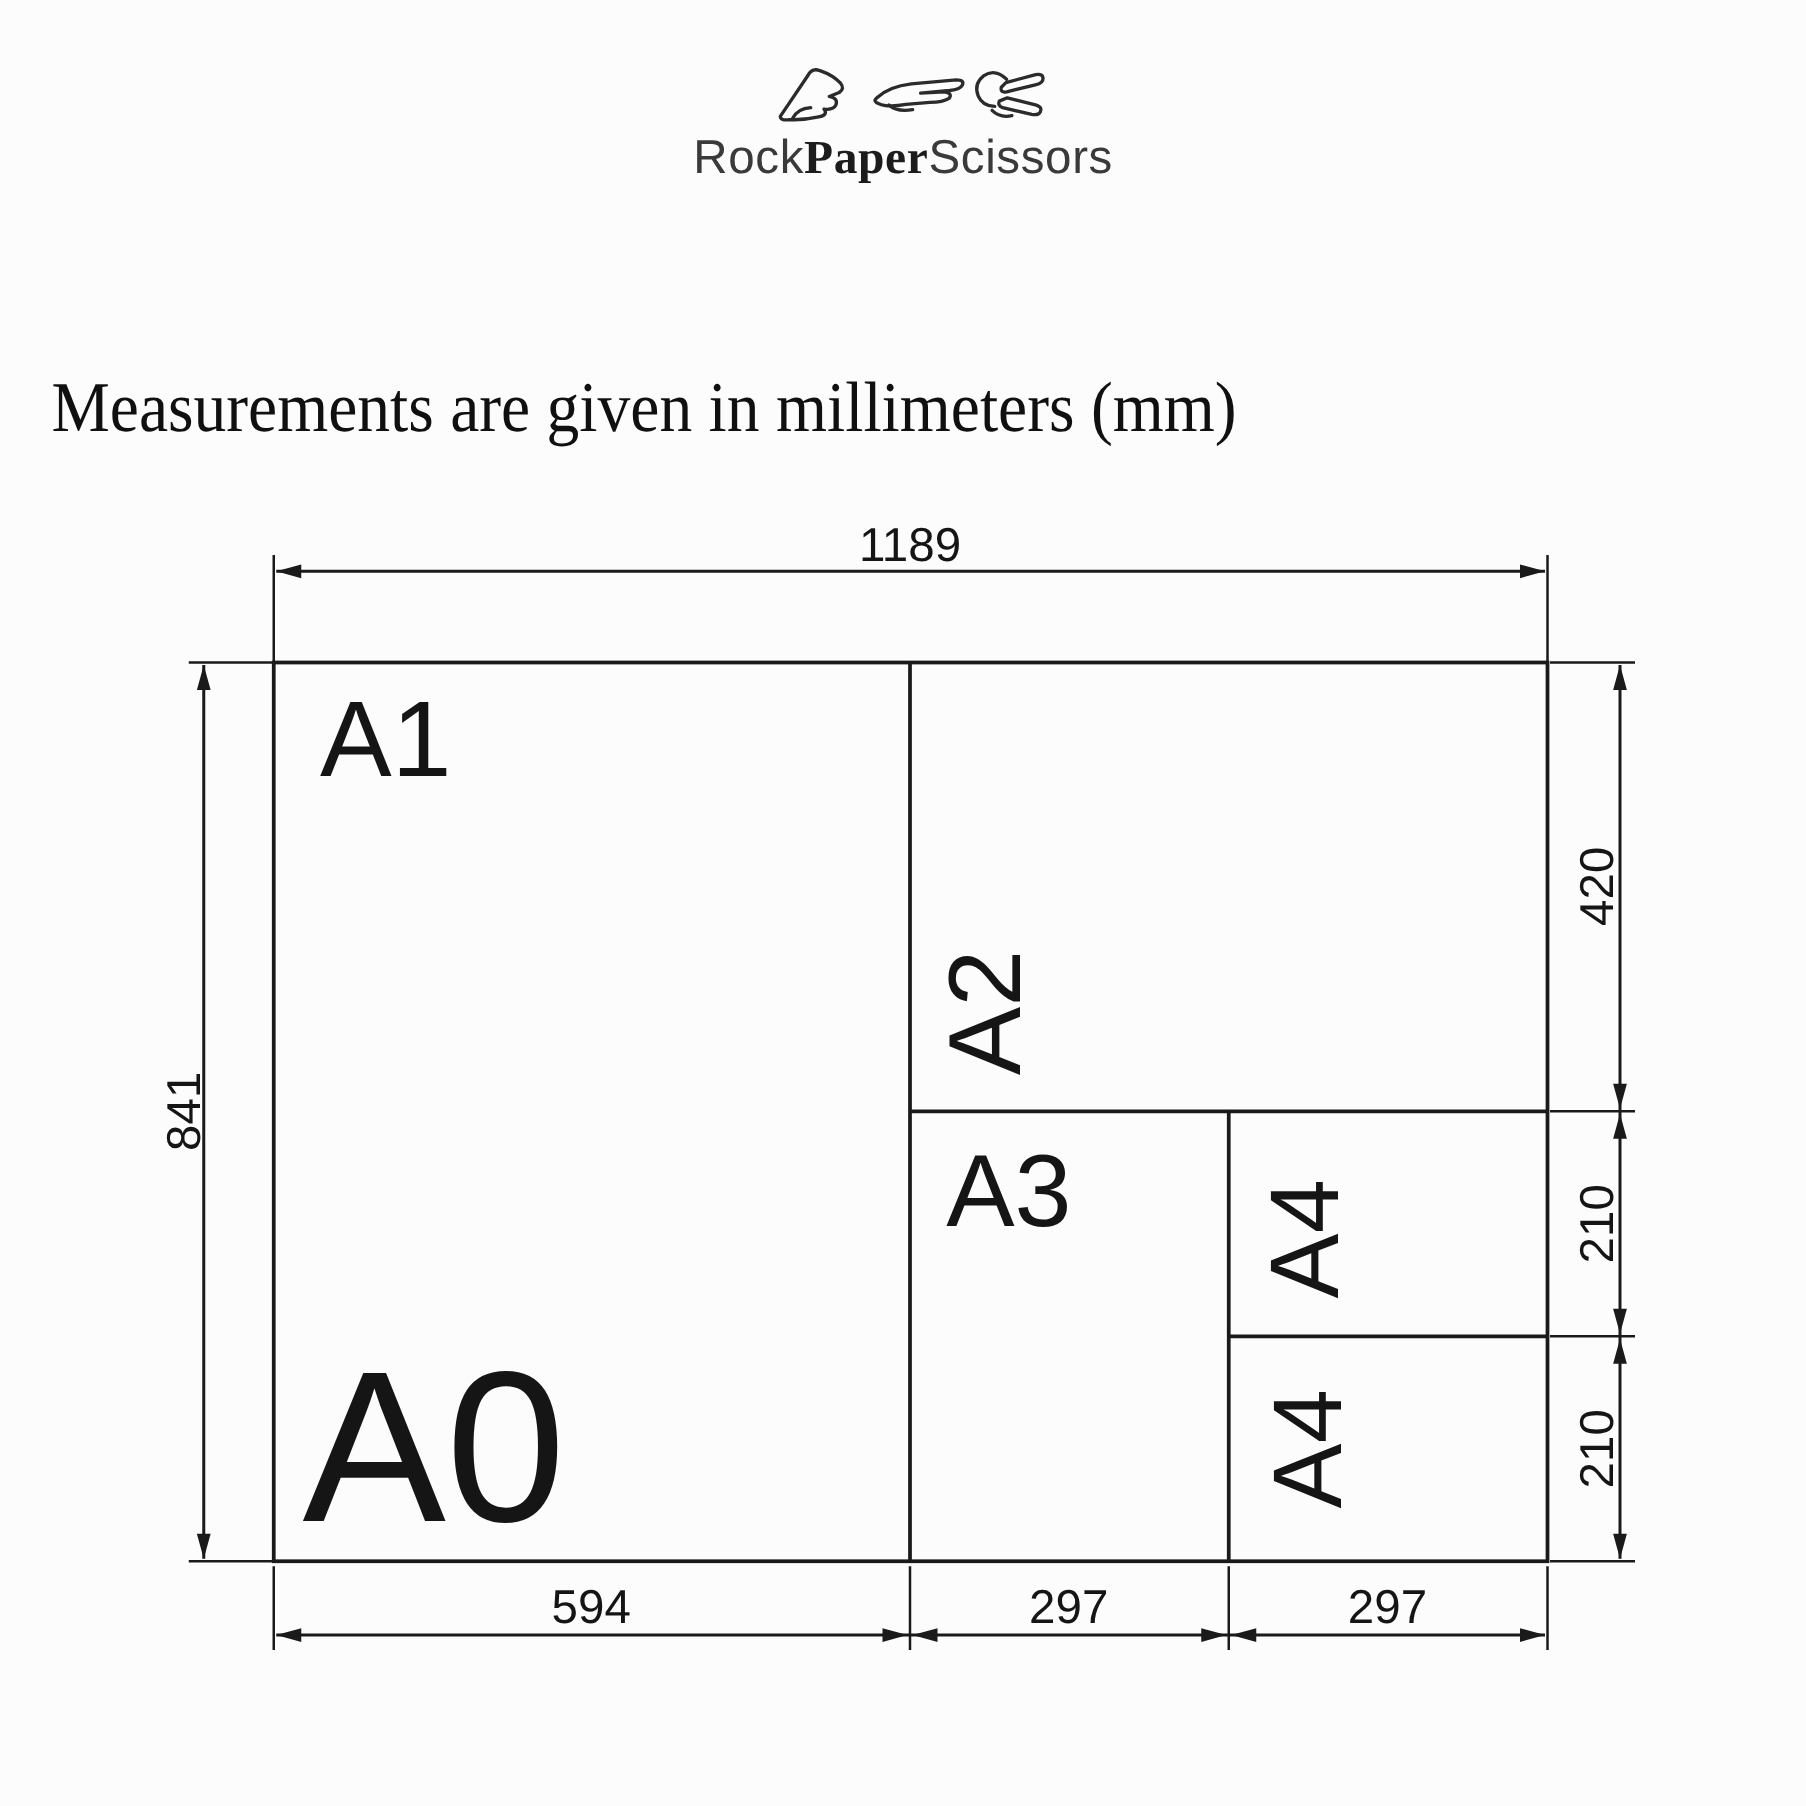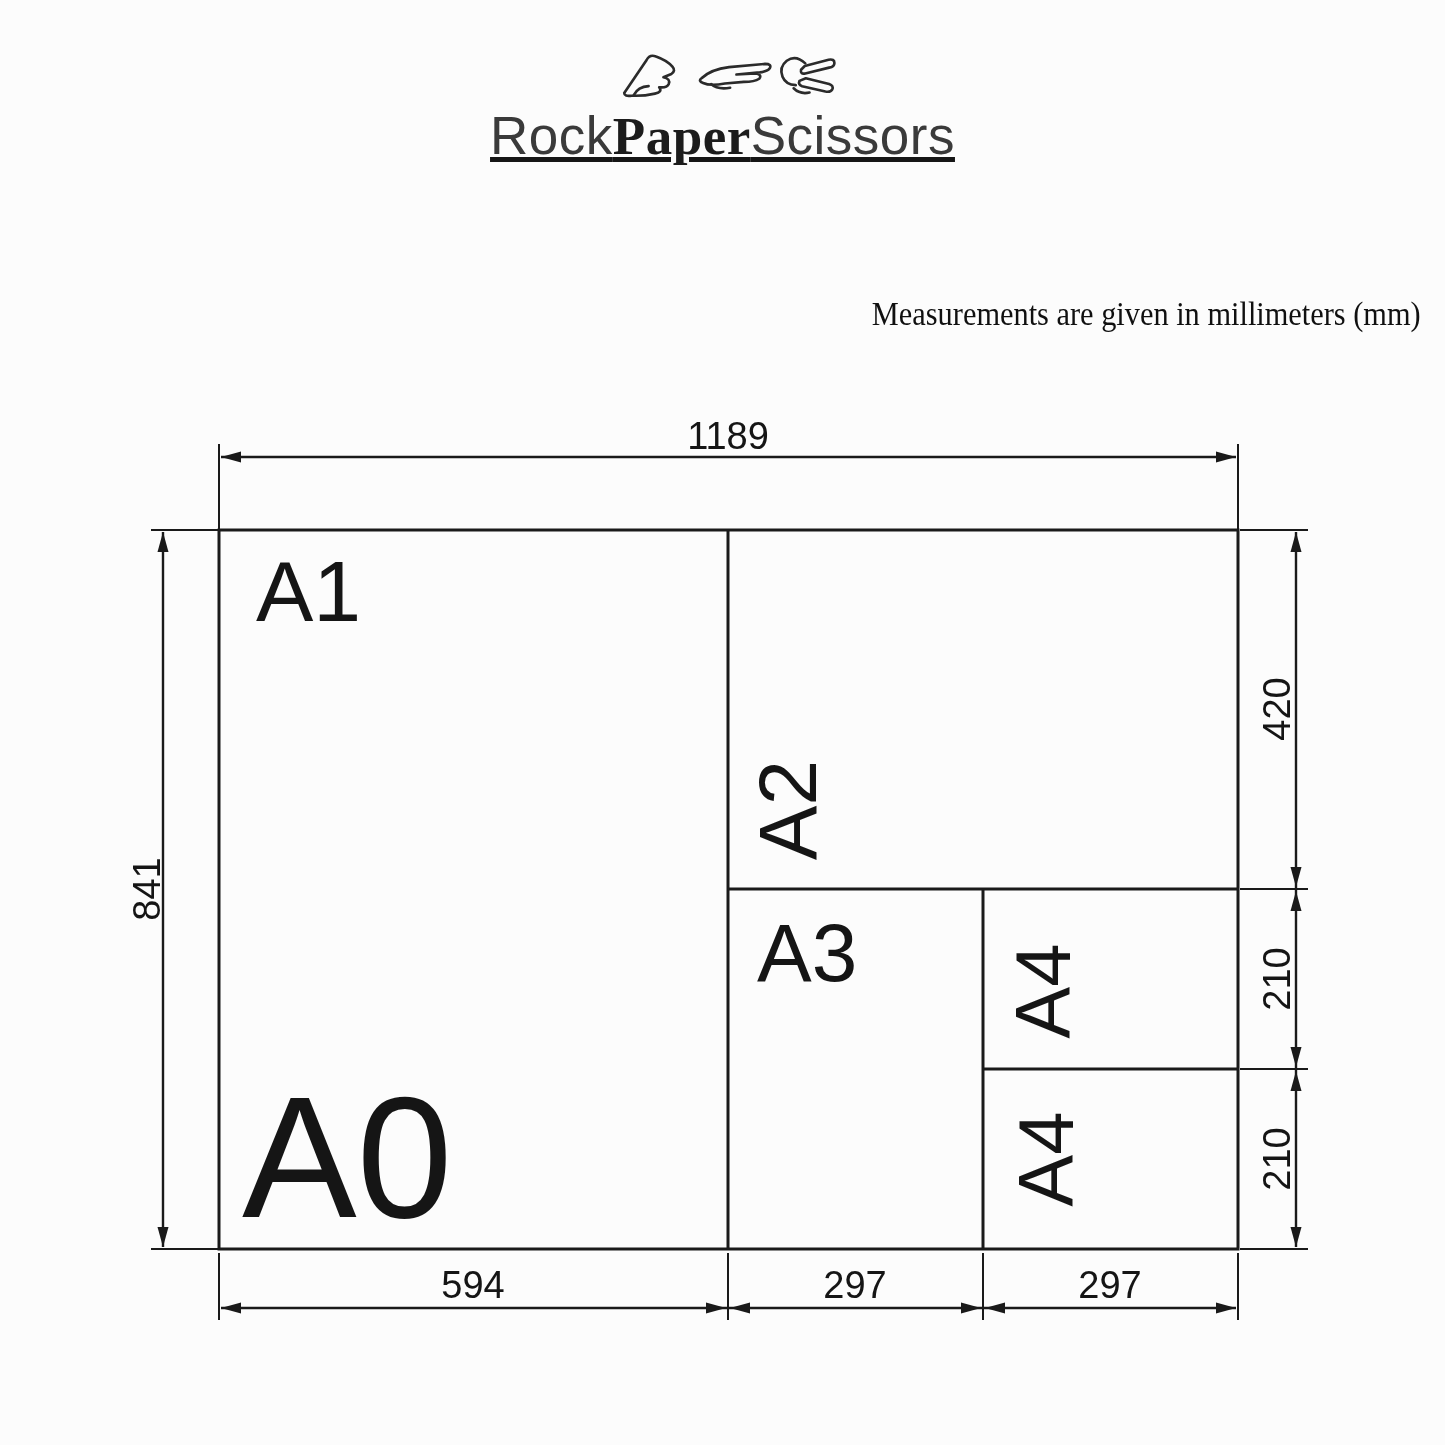--- a/index.html
+++ b/index.html
@@ -8,37 +8,37 @@
     background:#fbfbfb;
     font-family:"Liberation Sans",sans-serif;
     color:#161616;
   }
   .page{position:relative;width:1445px;height:1445px;background:#fcfcfc;overflow:hidden;}
 
   .logo-hands{position:absolute;left:620px;top:48px;width:216px;height:52px;}
 
   .wordmark{
     position:absolute;left:0;top:104px;width:100%;
-    text-align:center;font-size:53px;line-height:1.2;
-    letter-spacing:.5px;white-space:nowrap;text-decoration:underline;
+    text-align:center;font-size:38px;line-height:1.2;
+    letter-spacing:.5px;white-space:nowrap;
   }
   .wordmark .light{font-family:"Liberation Sans",sans-serif;font-weight:300;color:#3a3a3a;}
   .wordmark .serifbold{font-family:"Liberation Serif",serif;font-weight:700;color:#1c1c1c;}
 
   .title{
     position:absolute;left:0;top:196px;width:100%;
     text-align:center;font-family:"Liberation Serif",serif;
     font-size:100px;line-height:1.04;color:#101010;white-space:nowrap;
   }
   .title .squeeze{display:inline-block;transform:scaleX(.80);transform-origin:center;}
 
   .subtitle{
     position:absolute;left:0;top:298px;width:100%;
-    text-align:right;font-family:"Liberation Serif",serif;
-    font-size:33px;line-height:1;color:#101010;white-space:nowrap;
+    text-align:left;font-family:"Liberation Serif",serif;
+    font-size:57px;line-height:1;color:#101010;white-space:nowrap;
   }
   .subtitle .squeeze{display:inline-block;transform:scaleX(.92);transform-origin:center;}
 
   svg.diagram{position:absolute;left:0;top:0;width:1445px;height:1445px;}
 
   .sheet-line{stroke:#1a1a1a;stroke-width:3;fill:none;}
   .dim-line{stroke:#1a1a1a;stroke-width:2.4;fill:none;}
   .ext-line{stroke:#1a1a1a;stroke-width:2;fill:none;}
   .arrow{fill:#1a1a1a;stroke:none;}
   .sheet-label{fill:#151515;font-family:"Liberation Sans",sans-serif;}

